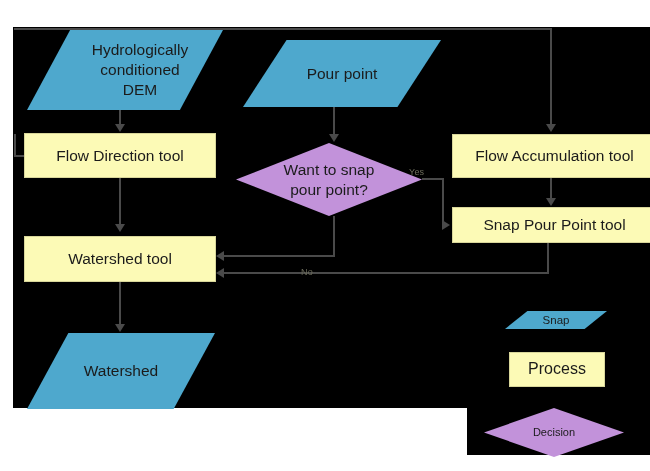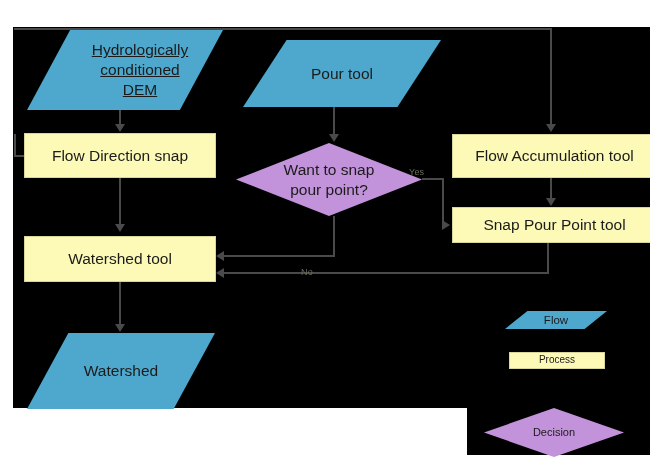--- a/index.html
+++ b/index.html
@@ -42,32 +42,32 @@
   .process-shape {
     background: #fcfab6;
     border: 1px solid #d8d69a;
   }
   .decision-shape {
     background: #c292da;
     clip-path: polygon(50% 0%, 100% 50%, 50% 100%, 0% 50%);
   }
 
   
-  #shape-dem            { left: 27px;  top: 30px;  width: 196px; height: 80px;  font-size: 15.5px; padding-left: 30px; text-decoration: underline; }
+  #shape-dem            { left: 27px;  top: 30px;  width: 196px; height: 80px;  font-size: 15.5px; padding-left: 30px; }
   #shape-pour-point     { left: 243px; top: 40px;  width: 198px; height: 67px;  font-size: 15.5px; }
   #shape-flow-direction { left: 24px;  top: 133px; width: 192px; height: 45px;  font-size: 15.5px; }
   #shape-decision       { left: 236px; top: 143px; width: 186px; height: 73px;  font-size: 15.5px; }
   #shape-flow-accum     { left: 452px; top: 134px; width: 205px; height: 44px;  font-size: 15.5px; }
   #shape-snap-pour      { left: 452px; top: 207px; width: 205px; height: 36px;  font-size: 15.5px; }
   #shape-watershed-tool { left: 24px;  top: 236px; width: 192px; height: 46px;  font-size: 15.5px; }
   #shape-watershed-out  { left: 27px;  top: 333px; width: 188px; height: 76px;  font-size: 15.5px; }
 
   
   #legend-data     { left: 505px; top: 311px; width: 102px; height: 18px; font-size: 11.5px; }
-  #legend-process  { left: 509px; top: 352px; width: 96px;  height: 17px; font-size: 10px; }
+  #legend-process  { left: 509px; top: 352px; width: 96px;  height: 35px; font-size: 16px; }
   #legend-decision { left: 484px; top: 408px; width: 140px; height: 49px; font-size: 11px; }
 
   
   .line {
     position: absolute;
     background: #4a4a4a;
   }
   .line.v { width: 2px; }
   .line.h { height: 2px; }
   .arrow-down, .arrow-left, .arrow-right {
@@ -140,38 +140,38 @@
   <div class="arrow-left" style="left:216px; top:251px;"></div>
 
   <div class="line v" style="left:547px; top:243px; height:31px;"></div>
   <div class="line h" style="left:224px; top:272px; width:325px;"></div>
   <div class="arrow-left" style="left:216px; top:268px;"></div>
 
   <div class="shape data-shape" id="shape-dem">Hydrologically
 conditioned
 DEM</div>
 
-  <div class="shape data-shape" id="shape-pour-point">Pour tool</div>
+  <div class="shape data-shape" id="shape-pour-point">Pour point</div>
 
-  <div class="shape process-shape" id="shape-flow-direction">Flow Direction snap</div>
+  <div class="shape process-shape" id="shape-flow-direction">Flow Direction tool</div>
 
   <div class="shape decision-shape" id="shape-decision">Want to snap
 pour point?</div>
 
   <div class="shape process-shape" id="shape-flow-accum">Flow Accumulation tool</div>
 
   <div class="shape process-shape" id="shape-snap-pour">Snap Pour Point tool</div>
 
   <div class="shape data-shape" id="shape-watershed-out">Watershed</div>
 
   <div class="shape process-shape" id="shape-watershed-tool">Watershed tool</div>
 
   <div class="branch-label" id="label-yes">Yes</div>
 
   <div class="branch-label" id="label-no">No</div>
 
-  <div class="shape data-shape" id="legend-data">Flow</div>
+  <div class="shape data-shape" id="legend-data">Snap</div>
 
   <div class="shape process-shape" id="legend-process">Process</div>
 
   <div class="shape decision-shape" id="legend-decision">Decision</div>
 
 </div>
 
 </body></html>

